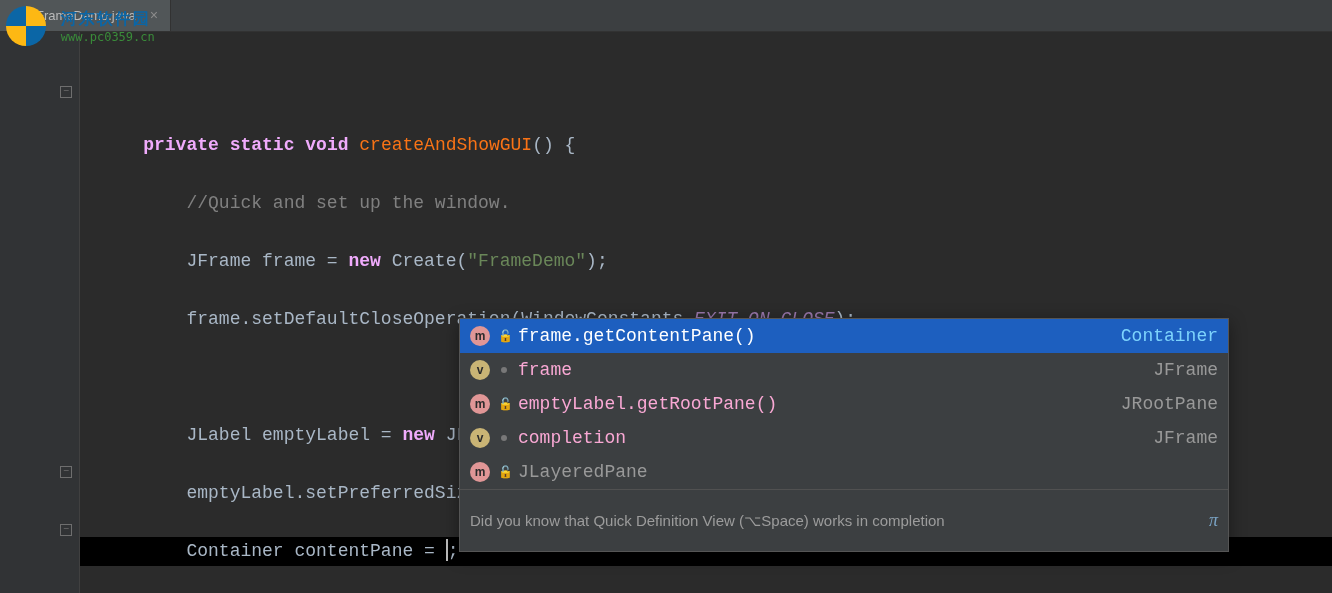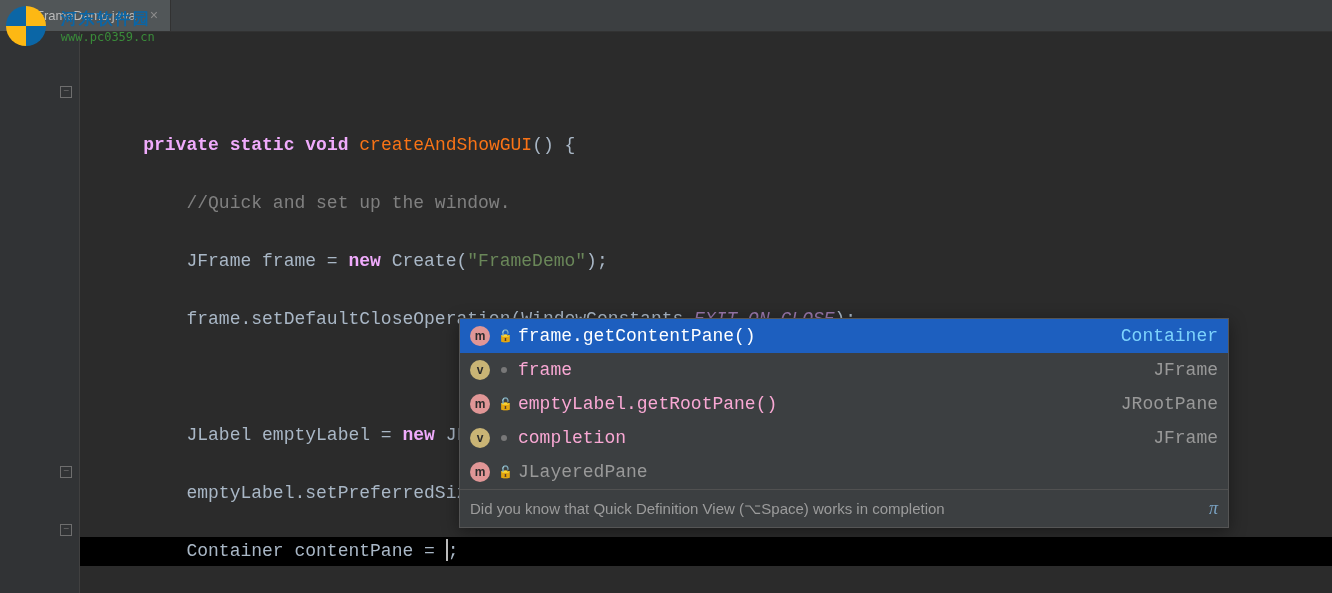--- a/index.html
+++ b/index.html
@@ -146,21 +146,21 @@
 .popup-label { flex: 1; color: #f9a8d4; }
 .popup-row.selected .popup-label { color: #ffffff; }
 .popup-type { color: #999999; text-align: right; flex-shrink:0; }
 .popup-row.selected .popup-type { color: #7dd3fc; }
 .popup-hint {
   background: #3c3f41;
   border-top: 1px solid #515151;
   color: #9c9c9c;
   font-family: -apple-system, "Segoe UI", sans-serif;
   font-size: 15px;
-  padding: 8px 10px;
+  padding: 20px 10px;
   display: flex;
   justify-content: space-between;
   align-items: center;
 }
 .pi { color: #7aa3c4; font-family: serif; font-style: italic; font-size: 18px; }
 </style>
 </head>
 <body>
 
 <div class="watermark">

